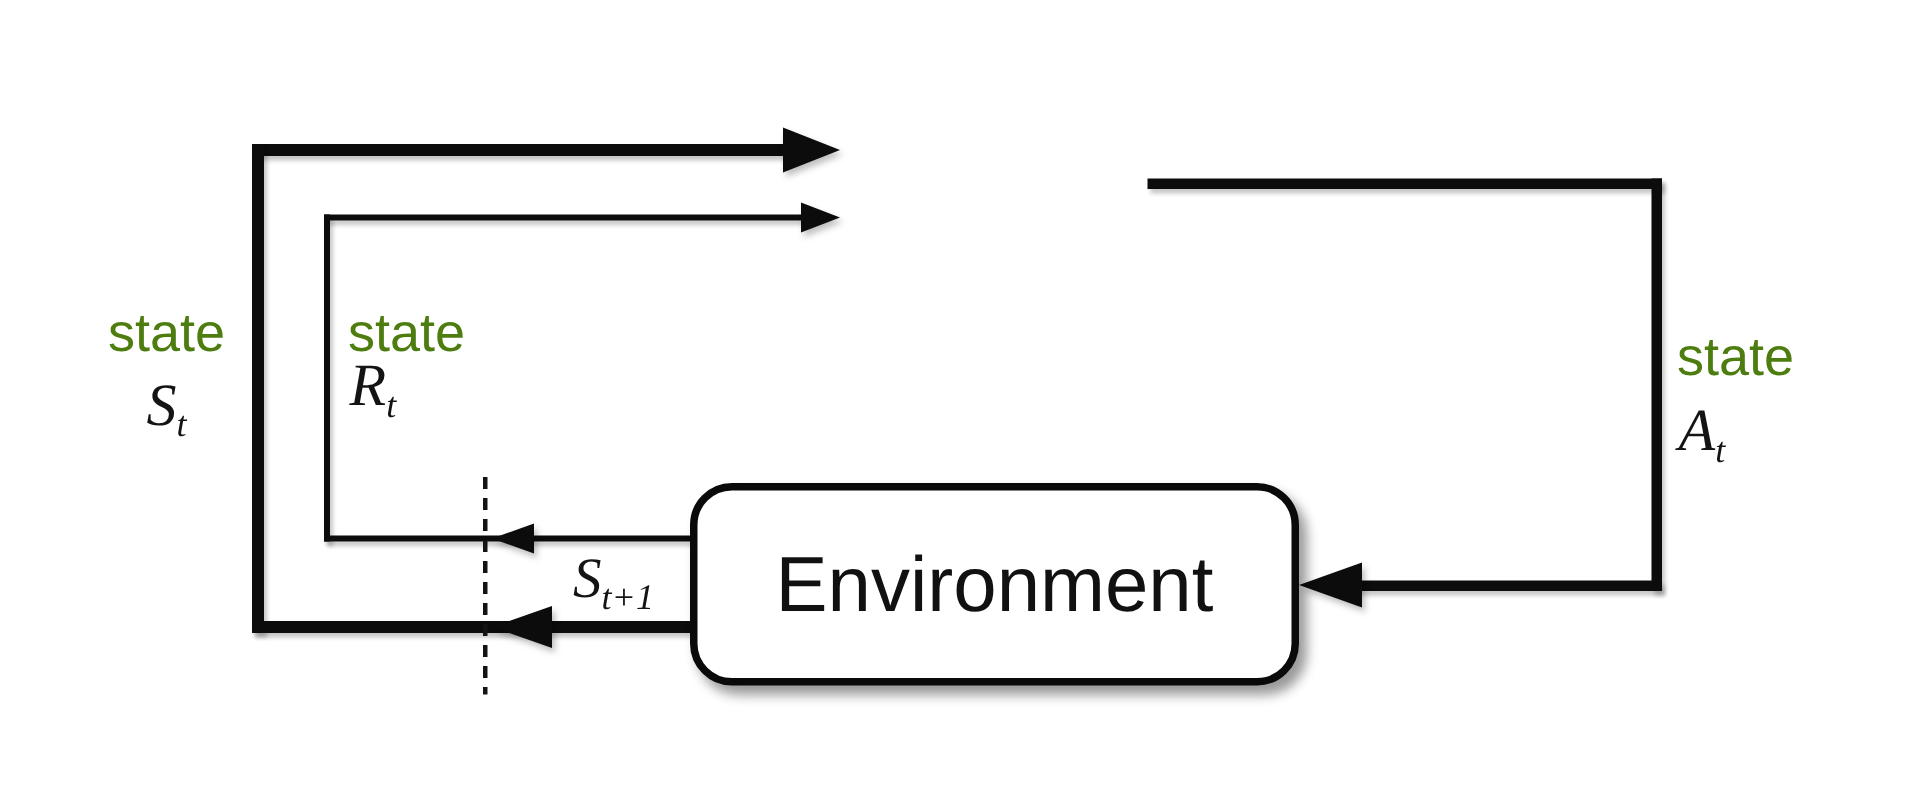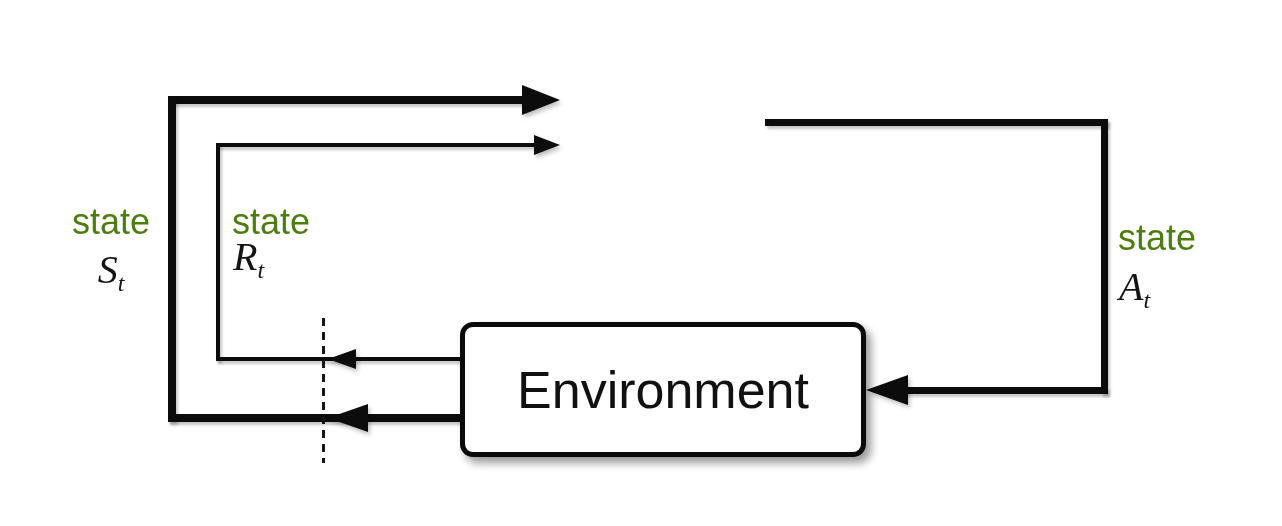--- a/index.html
+++ b/index.html
@@ -99,33 +99,36 @@
   <div class="arrow right-small" style="left:534px; top:135px;"></div>
   <div class="arrow left-small" style="left:328px; top:349px;"></div>
 
   <div class="line" style="left:765px; top:119px; width:343px; height:7px;"></div>
   <div class="line" style="left:1101px; top:119px; width:7px; height:275px;"></div>
   <div class="line" style="left:898px; top:387px; width:210px; height:7px;"></div>
   <div class="arrow left-big" style="left:866px; top:375px;"></div>
 
   <div class="dashed-v" style="left:322px; top:318px; height:145px;"></div>
 
-  <div class="node" style="left:460px; top:322px; width:396px; height:125px; border-radius:13px;">
+  <div class="node" style="left:460px; top:322px; width:396px; height:125px; border-radius:28px;">
     <span class="node-label">Environment</span>
   </div>
 
   <div class="word-label centered" style="left:52px; top:201px; width:118px;">state</div>
   <div class="math-label centered" style="left:52px; top:246px; width:118px;">
     <span>S</span><sub>t</sub>
   </div>
 
   <div class="word-label" style="left:232px; top:201px;">state</div>
   <div class="math-label" style="left:233px; top:233px;">
     <span>R</span><sub>t</sub>
   </div>
 
   <div class="word-label" style="left:1118px; top:217px;">state</div>
   <div class="math-label" style="left:1119px; top:263px;text-align:right;">
     <span>A</span><sub>t</sub>
   </div>
 
+  <div class="math-label centered" style="left:350px; top:364px; width:118px; font-size:38px;">
+    <span>S</span><sub>t+1</sub>
+  </div>
 
 </div>
 
 </body></html>

